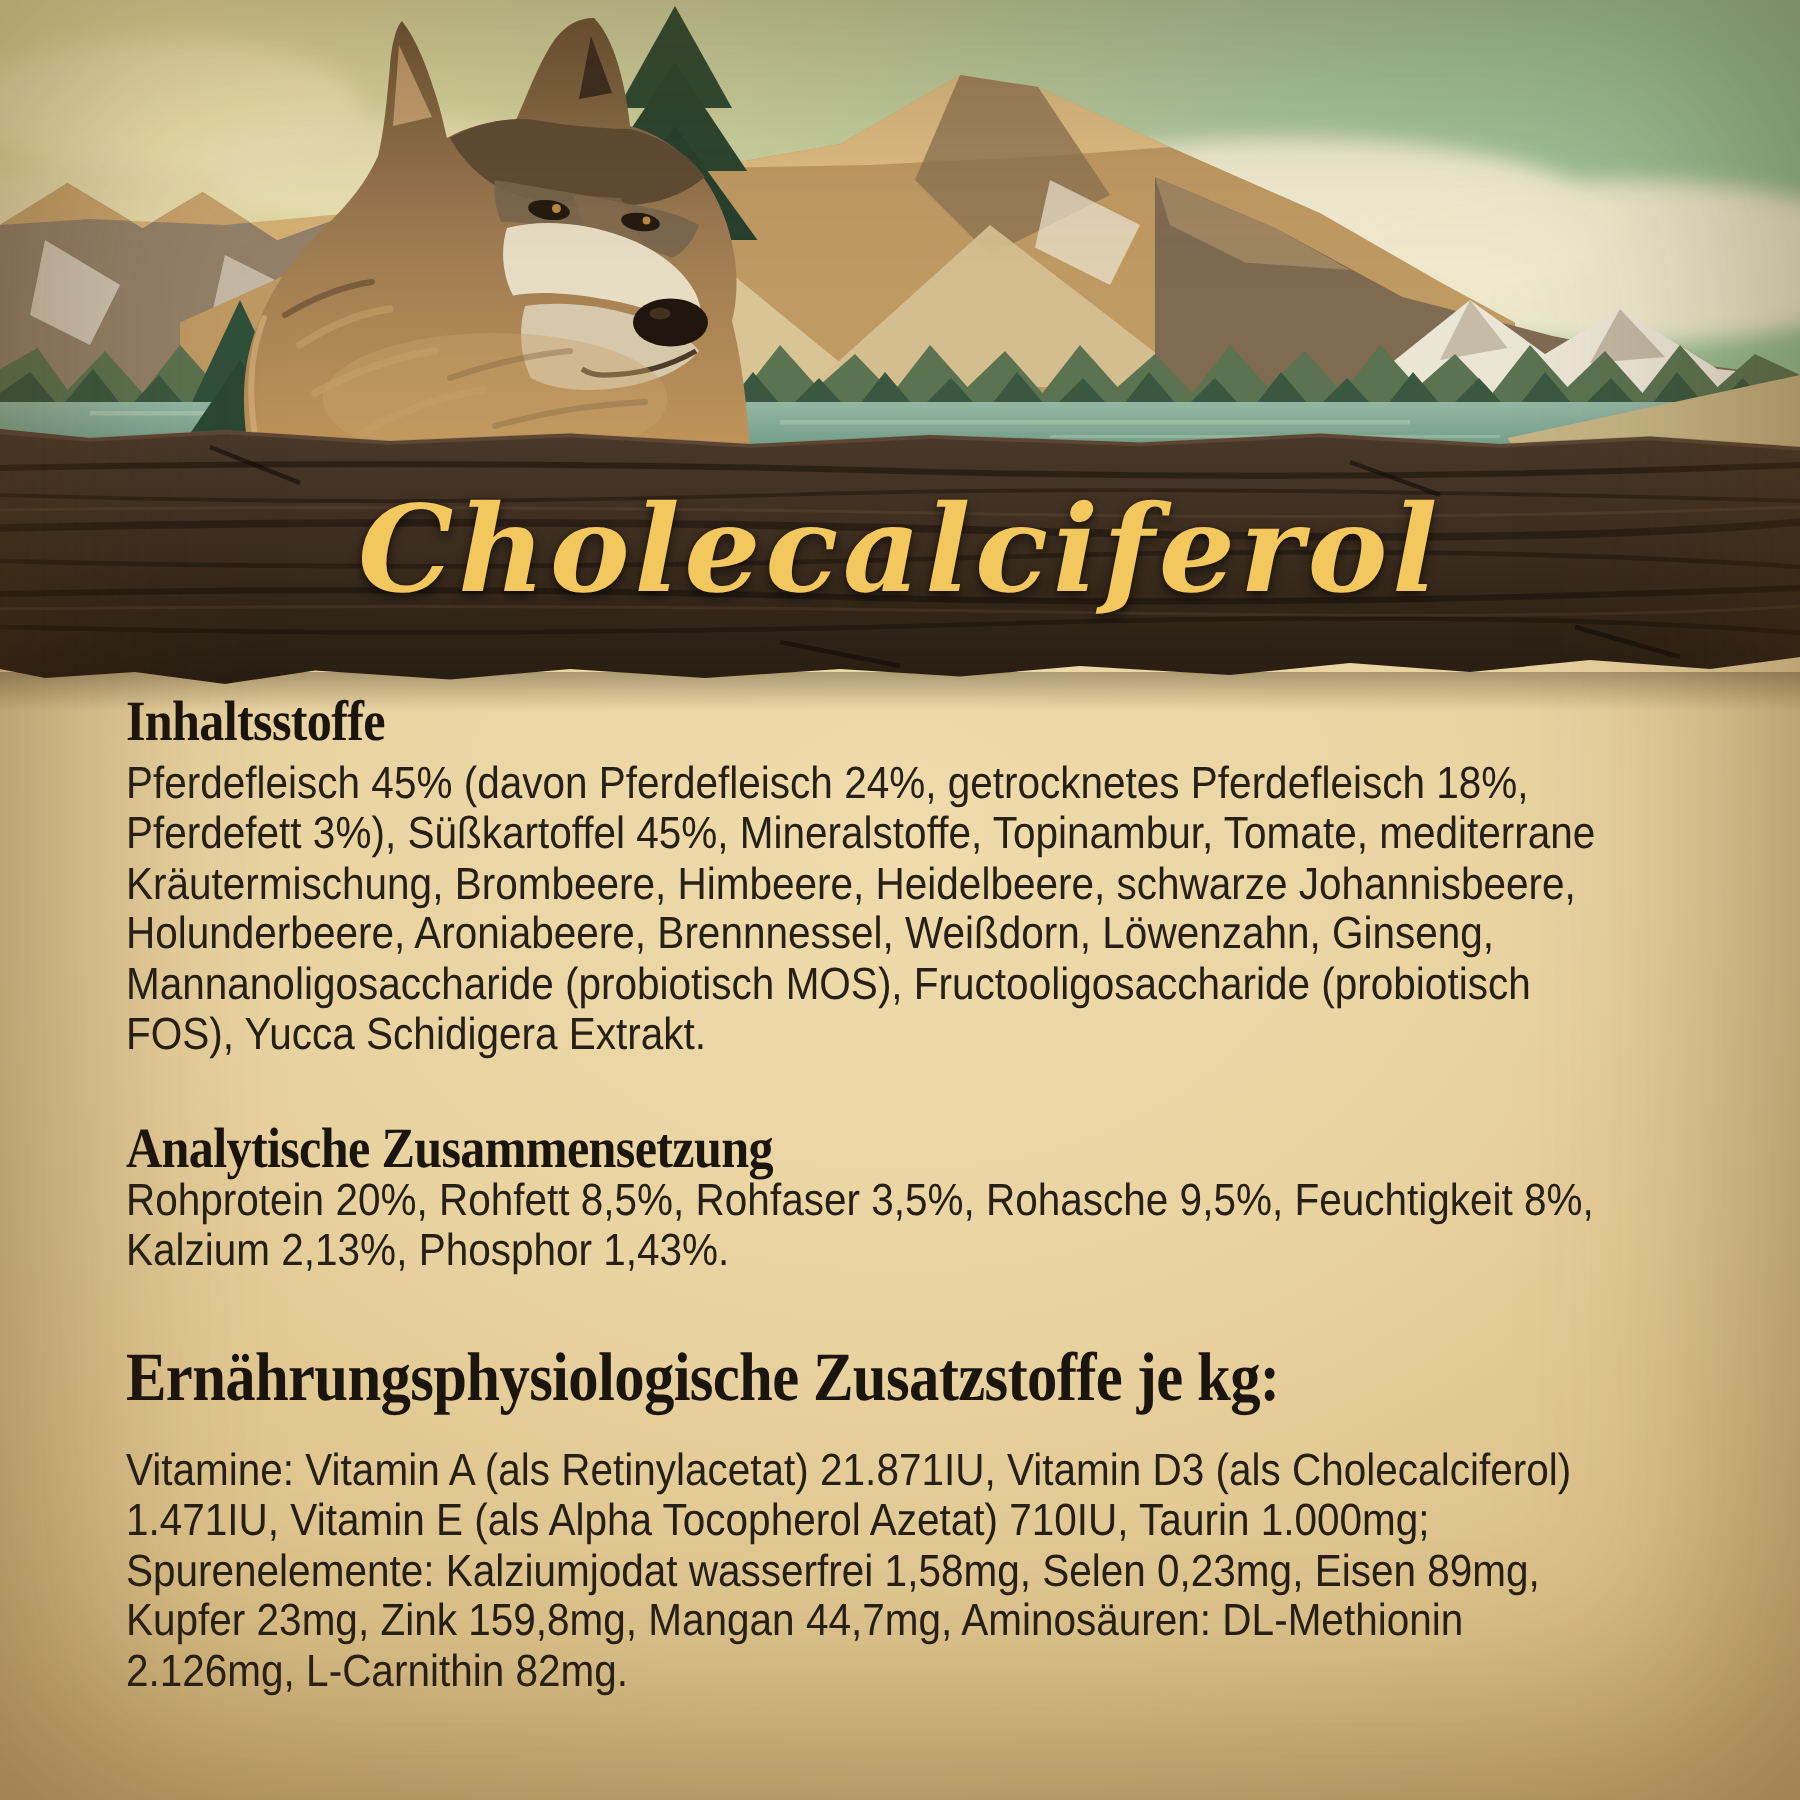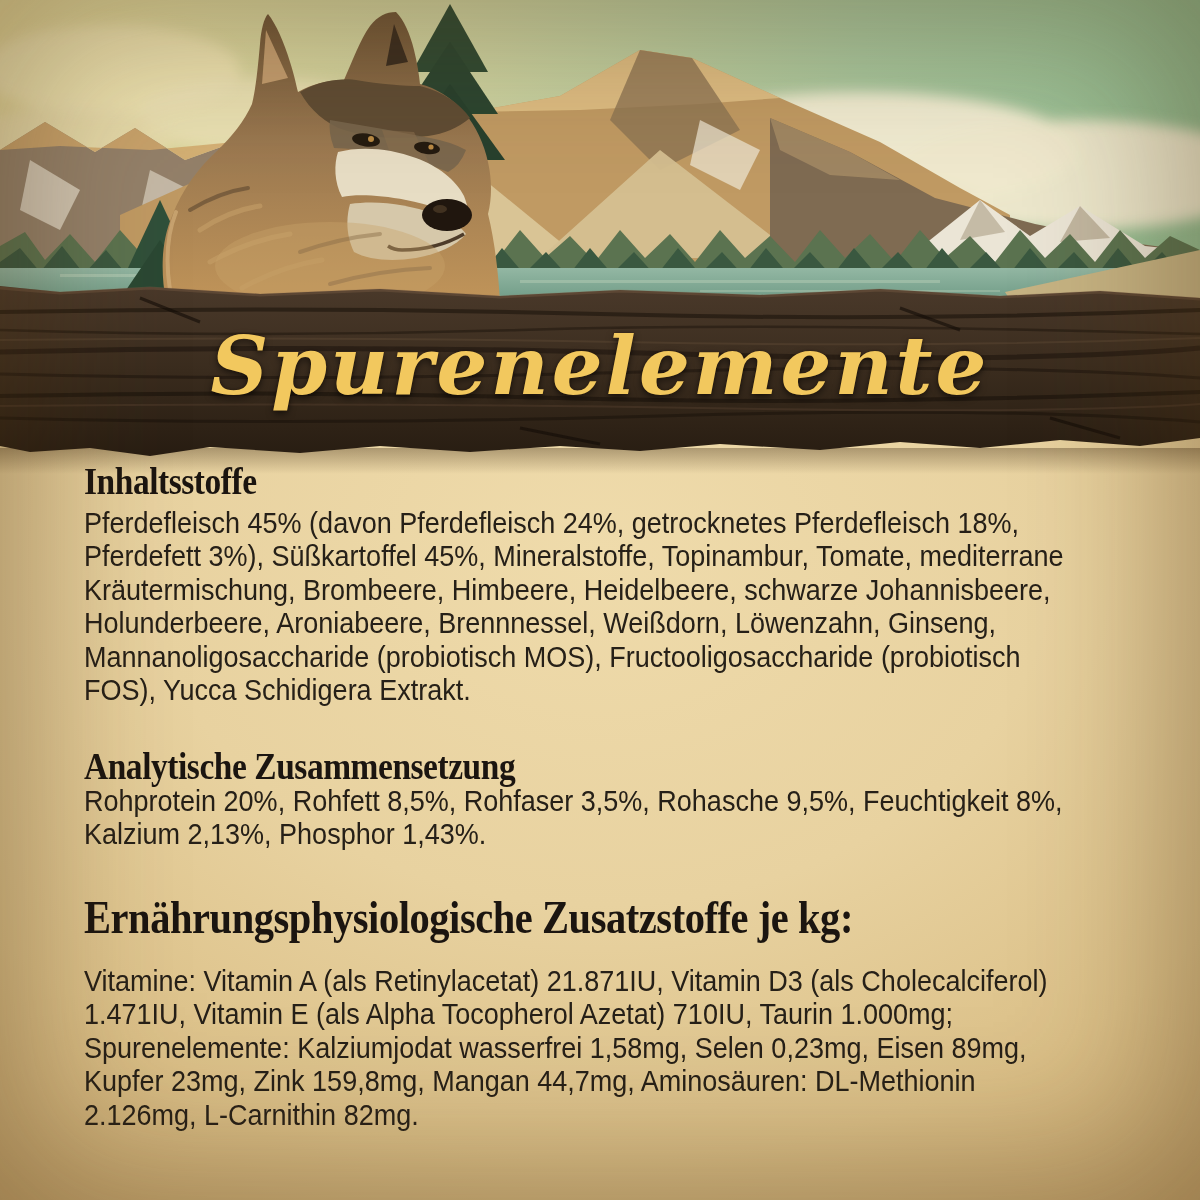--- a/index.html
+++ b/index.html
@@ -190,21 +190,21 @@
       <path d="M0,96 Q300,104 640,94 T1200,100" stroke="#1a120b" stroke-width="3" opacity=".5"></path>
       <path d="M0,118 Q280,112 560,120 T1200,114" stroke="#140d08" stroke-width="4" opacity=".5"></path>
       <path d="M0,140 Q320,148 660,138 T1200,144" stroke="#1a120b" stroke-width="3" opacity=".55"></path>
       <path d="M0,62 Q300,58 620,64 T1200,60" stroke="#6e5540" stroke-width="2" opacity=".3"></path>
       <path d="M0,128 Q340,124 700,130 T1200,126" stroke="#6e5540" stroke-width="2" opacity=".25"></path>
       <path d="M140,20 L200,44 M520,150 L600,166 M900,30 L960,52 M1050,140 L1120,160" stroke="#120c07" stroke-width="3" opacity=".6"></path>
       <path d="M0,10 L60,15 L150,10 L260,17 L380,12 L500,19 L620,13 L760,18 L880,12 L1000,19 L1100,14 L1200,21" stroke="#8a6b4e" stroke-width="3" opacity=".3"></path>
     </g>
   </svg>
 
-  <div class="banner-title">Spurenelemente</div>
+  <div class="banner-title">Cholecalciferol</div>
 
   <div class="heading" id="h1">Inhaltsstoffe</div>
   <div class="para" id="p1">
       <div class="line">Pferdefleisch 45% (davon Pferdefleisch 24%, getrocknetes Pferdefleisch 18%,</div>
       <div class="line">Pferdefett 3%), Süßkartoffel 45%, Mineralstoffe, Topinambur, Tomate, mediterrane</div>
       <div class="line">Kräutermischung, Brombeere, Himbeere, Heidelbeere, schwarze Johannisbeere,</div>
       <div class="line">Holunderbeere, Aroniabeere, Brennnessel, Weißdorn, Löwenzahn, Ginseng,</div>
       <div class="line">Mannanoligosaccharide (probiotisch MOS), Fructooligosaccharide (probiotisch</div>
       <div class="line">FOS), Yucca Schidigera Extrakt.</div>
     </div>

